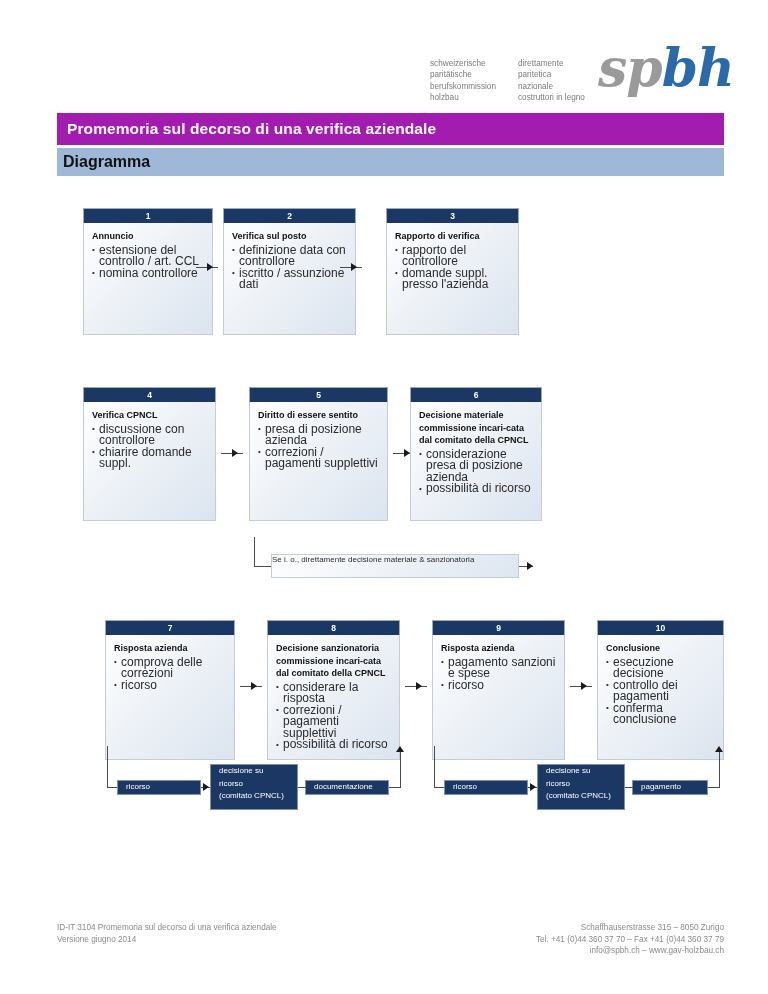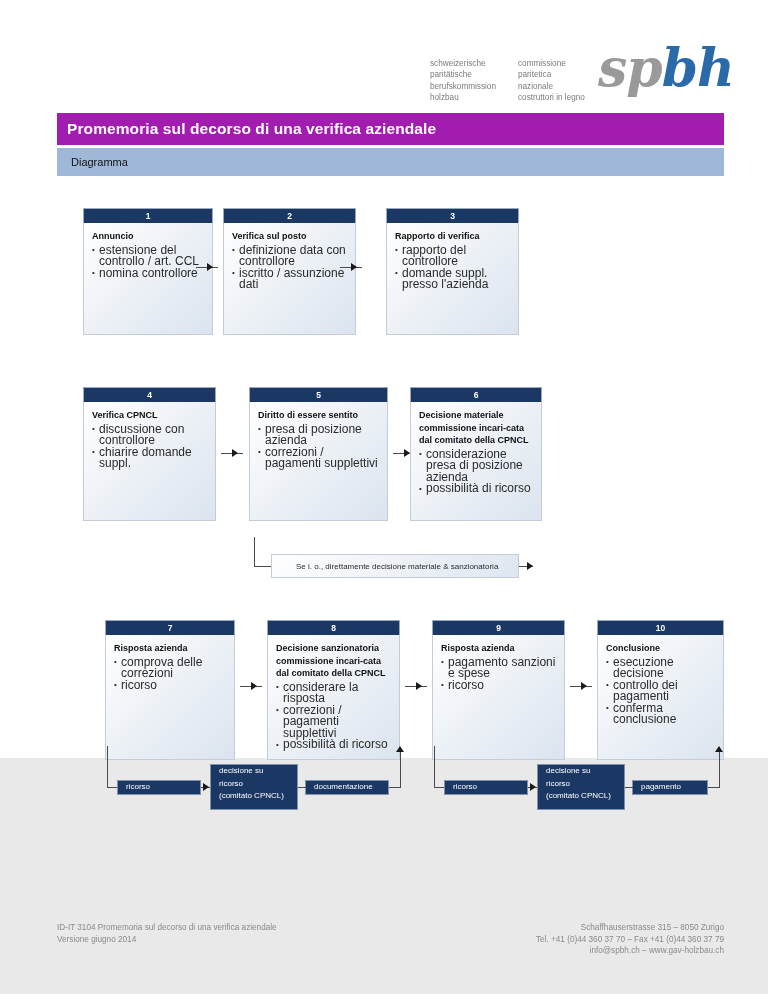--- a/index.html
+++ b/index.html
@@ -3,21 +3,21 @@
 <meta charset="utf-8">
 <style>
   html,body{margin:0;padding:0;}
   body{
     width:768px;height:994px;
     background:#e9e9e9;
     font-family:"Liberation Sans", sans-serif;
     overflow:hidden;
   }
   .page{
-    position:absolute;left:0;top:0;width:768px;height:758px;
+    position:absolute;left:0;top:0;width:768px;height:994px;
     background:#ffffff;
   }
   
   .logo{position:absolute;left:430px;top:54px;width:300px;height:56px;}
   .logo-words{position:absolute;left:0;top:4px;display:flex;gap:22px;}
   .logo-col{font-size:8.2px;line-height:11.4px;color:#7b7b7b;white-space:nowrap;}
   .logo-mark{
     position:absolute;left:168px;top:-12px;
     font-family:"DejaVu Serif", serif;
     font-style:italic;font-size:52px;line-height:52px;font-weight:700;
@@ -30,21 +30,21 @@
     position:absolute;left:57px;top:113px;width:667px;height:32px;
     background:#a21caf;color:#fff;
     display:flex;align-items:center;
   }
   .titlebar span{font-size:15.5px;font-weight:bold;margin-left:10px;letter-spacing:.1px;}
   .subbar{
     position:absolute;left:57px;top:148px;width:667px;height:28px;
     background:#9fb8d8;color:#111;
     display:flex;align-items:center;
   }
-  .subbar span{font-size:11px;font-weight:normal;margin-left:14px;}
+  .subbar span{font-size:16px;font-weight:bold;margin-left:6px;}
   
   .box{position:absolute;box-sizing:border-box;}
   .box-hd{
     height:14px;background:#1b3865;color:#fff;
     font-size:8.5px;font-weight:bold;
     display:flex;align-items:center;justify-content:center;
     border:1px solid #9aa9bd;border-bottom:none;
   }
   .box-bd{
     box-sizing:border-box;
@@ -66,21 +66,21 @@
     font-size:7.5px;font-weight:bold;line-height:11.5px;
     text-align:center;padding:4px 4px 5px 4px;
     border:1px solid #9aa9bd;border-top:none;
   }
   
   .chip-light{
     position:absolute;box-sizing:border-box;
     background:linear-gradient(135deg,#ffffff 0%,#eef2f7 50%,#dde6f1 100%);
     border:1px solid #c3ccd8;
     font-size:8px;color:#2a2a2a;
-    display:flex;align-items:center;padding-left:24px;
+    display:flex;align-items:flex-start;padding-left:0;
   }
   .chip-dark{
     position:absolute;box-sizing:border-box;
     background:#1b3865;border:1px solid #7f93ad;
     color:#fff;font-size:8px;line-height:12.5px;
     display:flex;align-items:center;padding-left:8px;
   }
   .chip-dark.multi{align-items:flex-start;padding-top:0;}
   
   .ln{position:absolute;background:#4a4a4a;}
@@ -101,21 +101,21 @@
 
   <div class="logo">
     <div class="logo-words">
       <div class="logo-col">
         <div>schweizerische</div>
         <div>paritätische</div>
         <div>berufskommission</div>
         <div>holzbau</div>
       </div>
       <div class="logo-col">
-        <div>commissione</div>
+        <div>direttamente</div>
         <div>paritetica</div>
         <div>nazionale</div>
         <div>costruttori in legno</div>
       </div>
     </div>
     <div class="logo-mark"><span class="sp">sp</span><span class="bh">bh</span></div>
   </div>
 
   <div class="titlebar">
     <span>Promemoria sul decorso di una verifica aziendale</span>

